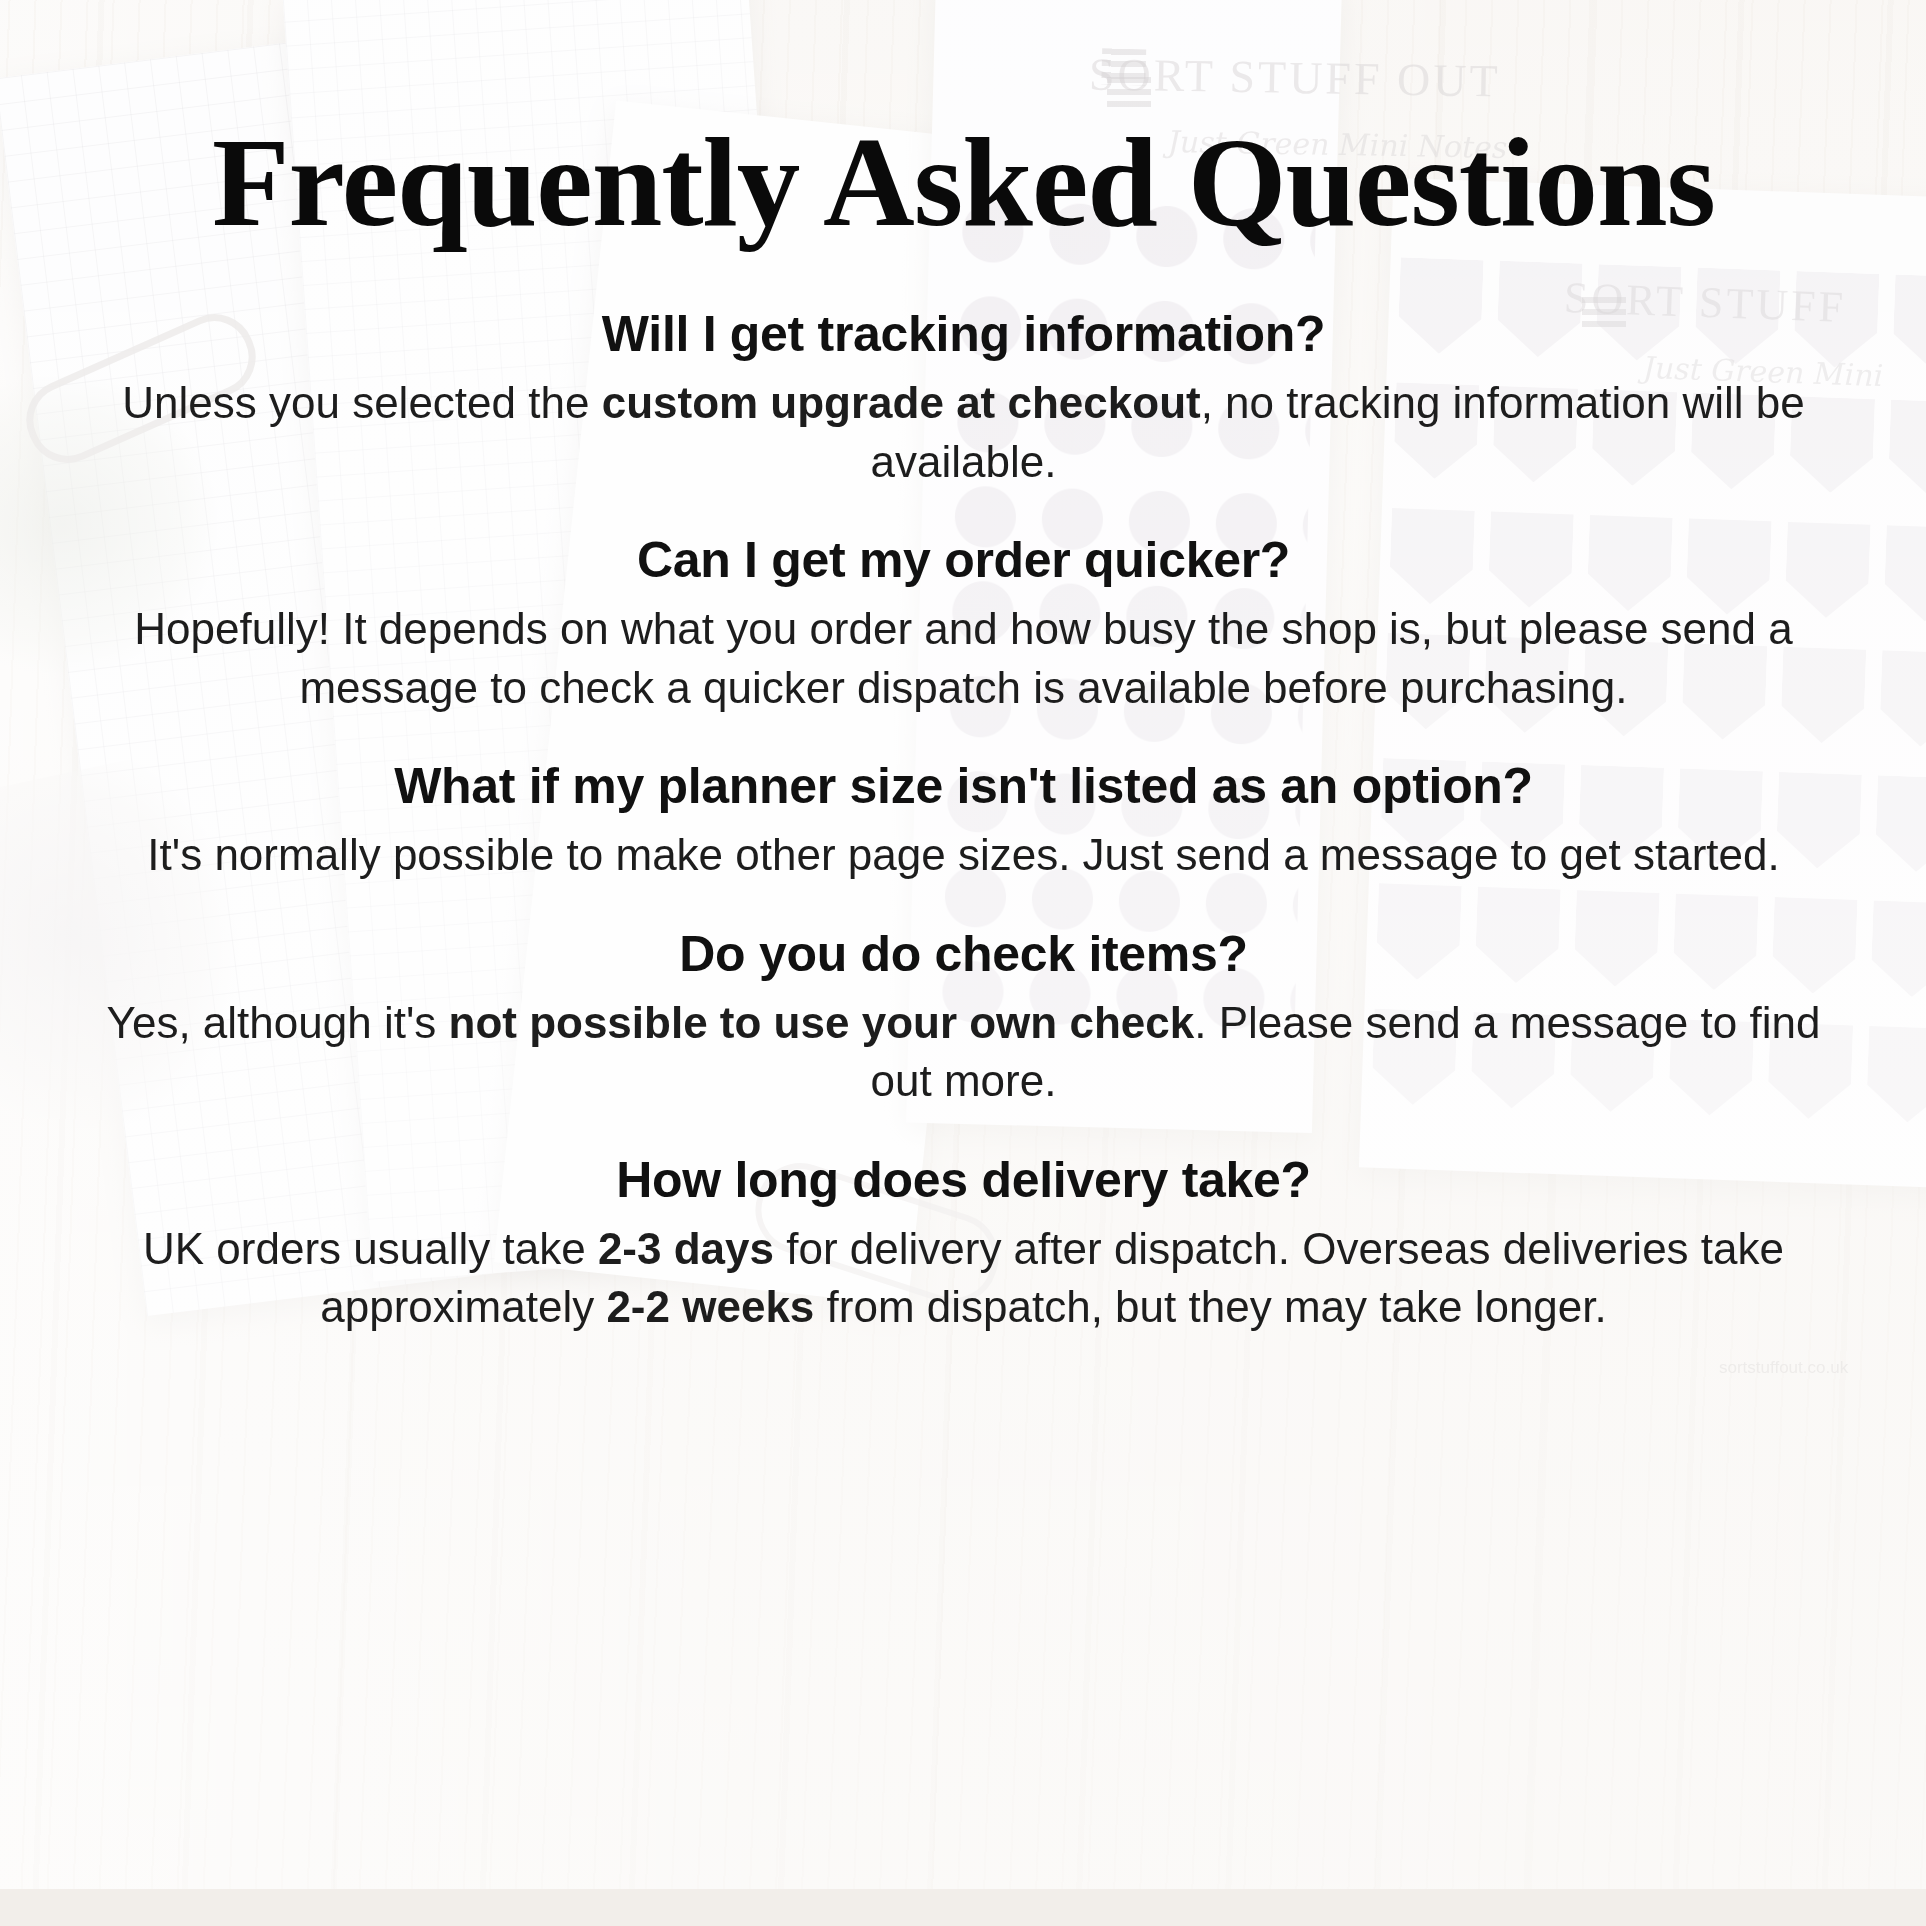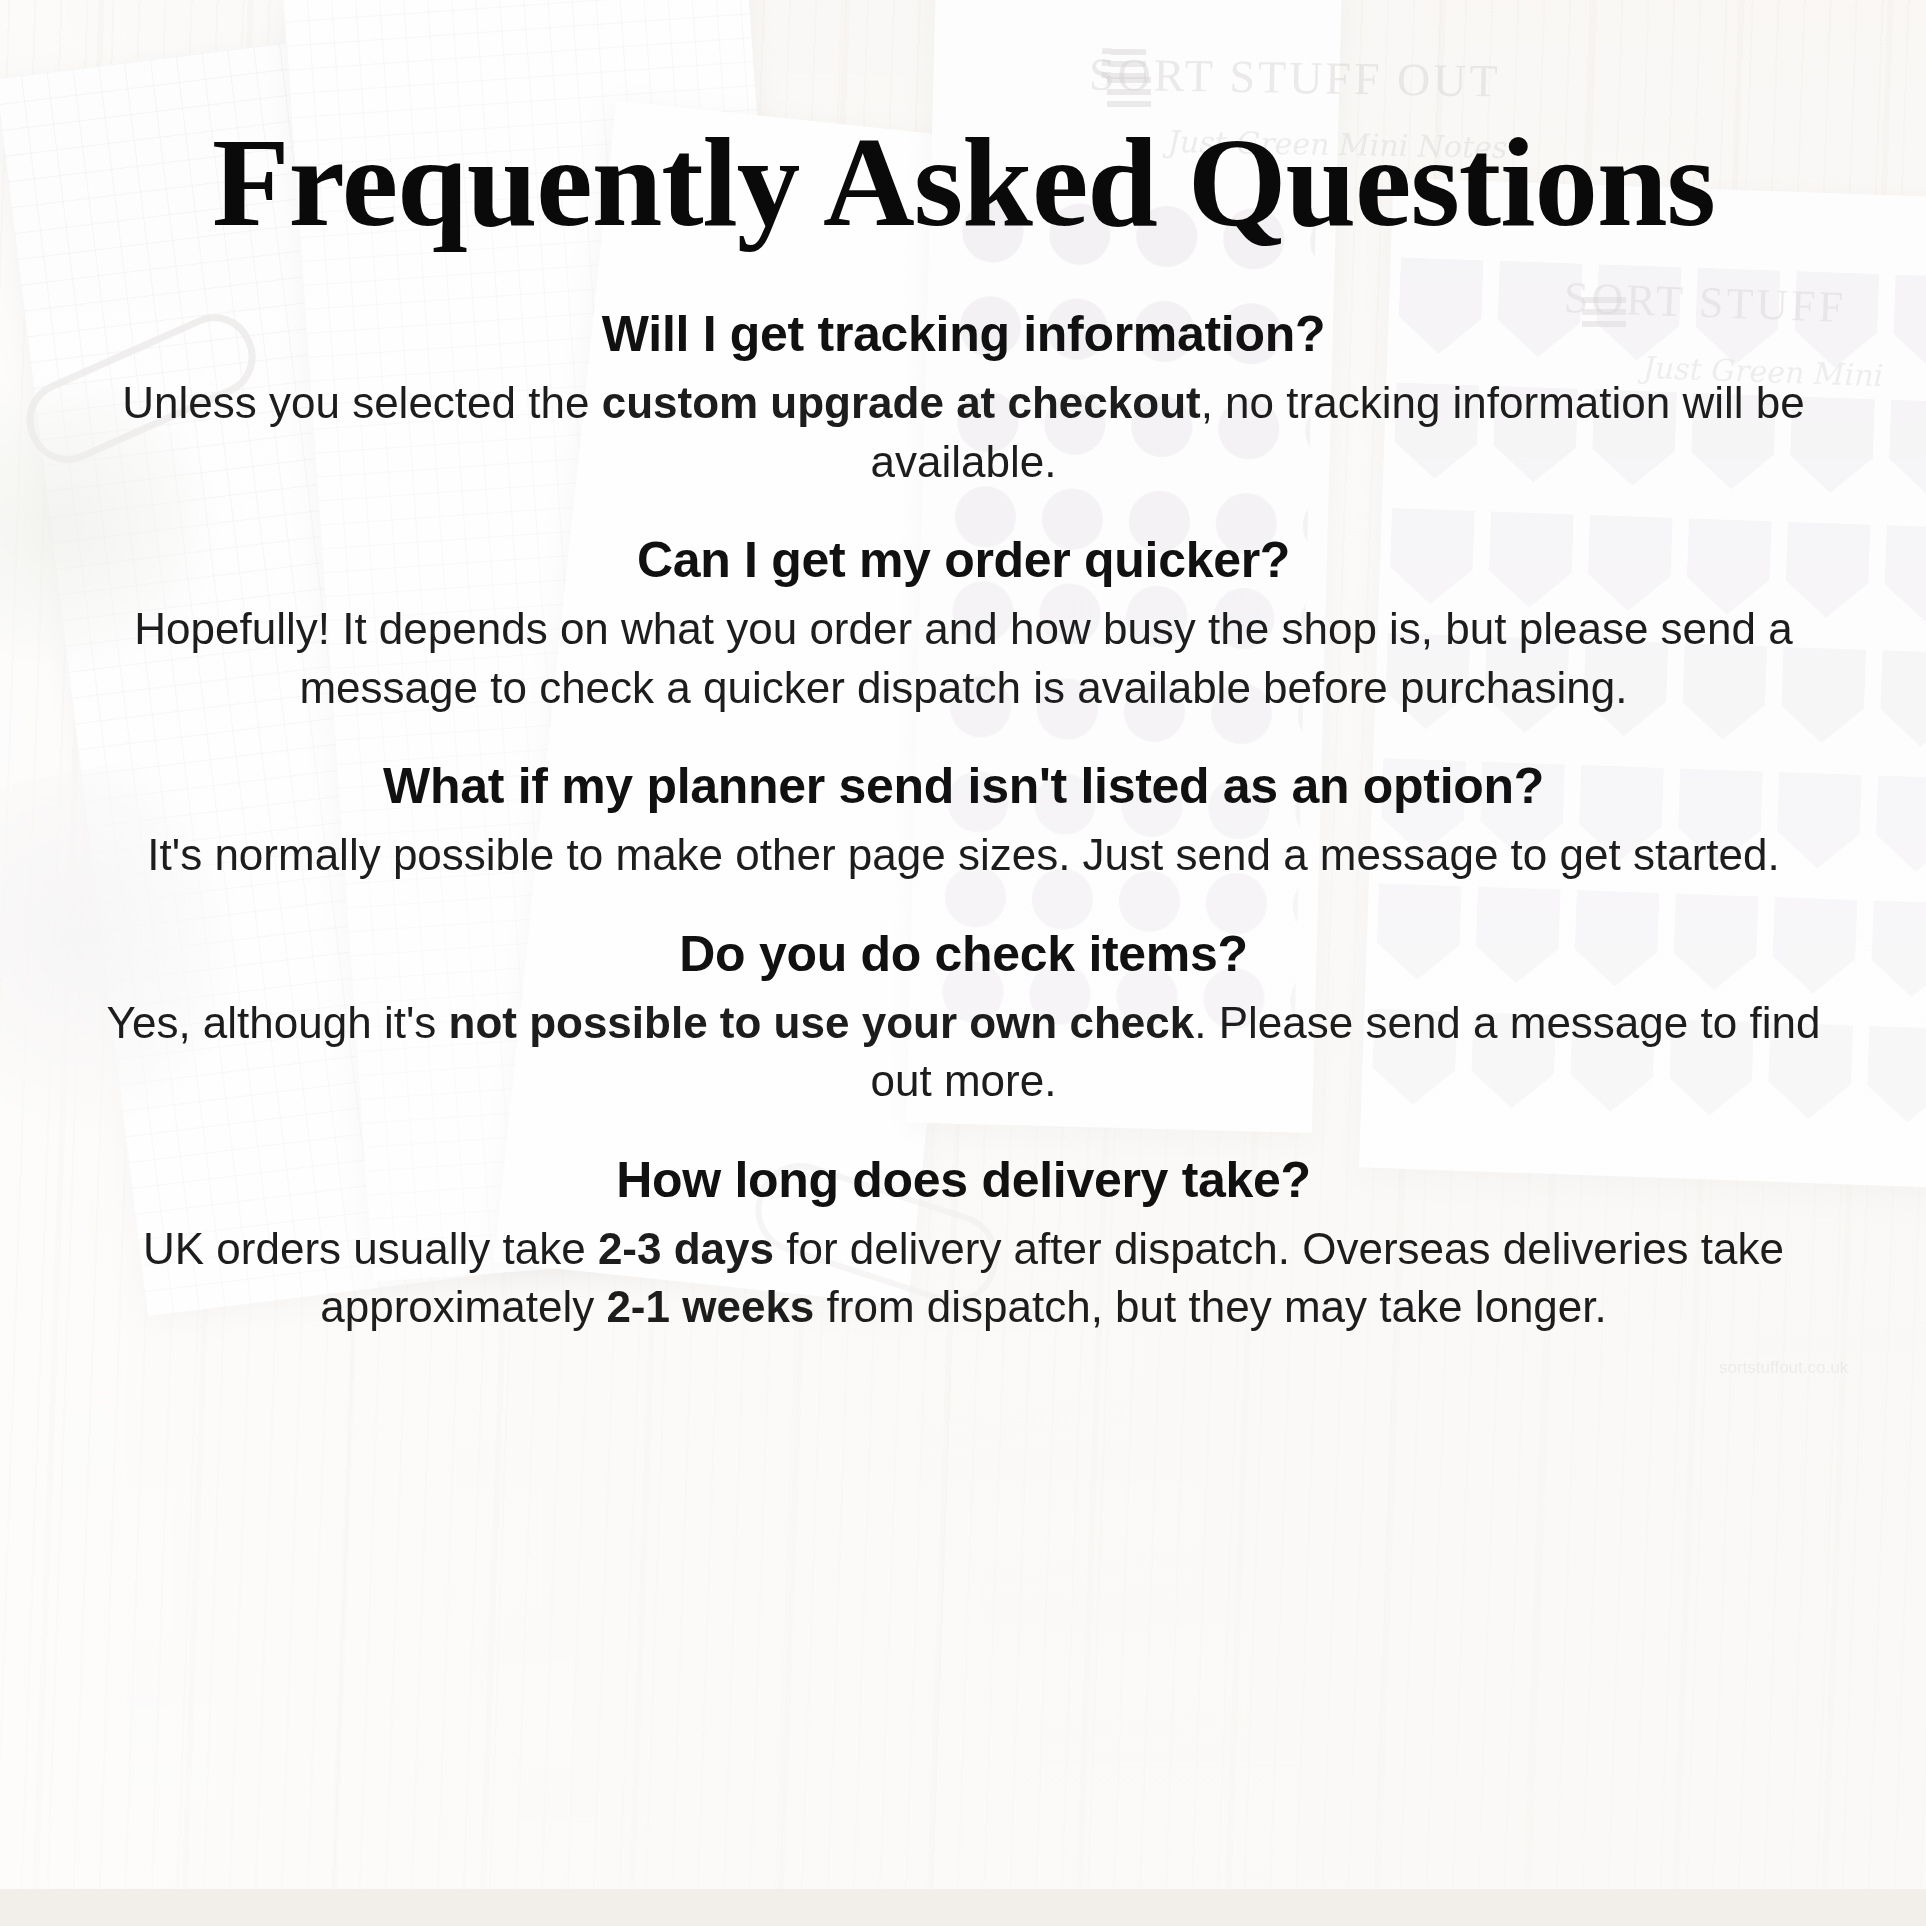--- a/index.html
+++ b/index.html
@@ -333,28 +333,28 @@
     <div class="faq-list">
         <div class="faq-item">
           <p class="q">Will I get tracking information?</p>
           <p class="a"><span>Unless you selected the </span><b>custom upgrade at checkout</b><span>, no tracking information will be available.</span></p>
         </div>
         <div class="faq-item">
           <p class="q">Can I get my order quicker?</p>
           <p class="a"><span>Hopefully! It depends on what you order and how busy the shop is, but please send a message to check a quicker dispatch is available before purchasing.</span></p>
         </div>
         <div class="faq-item">
-          <p class="q">What if my planner send isn't listed as an option?</p>
+          <p class="q">What if my planner size isn't listed as an option?</p>
           <p class="a"><span>It's normally possible to make other page sizes. Just send a message to get started.</span></p>
         </div>
         <div class="faq-item">
           <p class="q">Do you do check items?</p>
           <p class="a"><span>Yes, although it's </span><b>not possible to use your own check</b><span>. Please send a message to find out more.</span></p>
         </div>
         <div class="faq-item">
           <p class="q">How long does delivery take?</p>
-          <p class="a"><span>UK orders usually take </span><b>2-3 days</b><span> for delivery after dispatch. Overseas deliveries take approximately </span><b>2-1 weeks</b><span> from dispatch, but they may take longer.</span></p>
+          <p class="a"><span>UK orders usually take </span><b>2-3 days</b><span> for delivery after dispatch. Overseas deliveries take approximately </span><b>2-2 weeks</b><span> from dispatch, but they may take longer.</span></p>
         </div>
       </div>
   </div>
 
 </div>
 
 
 </body></html>

